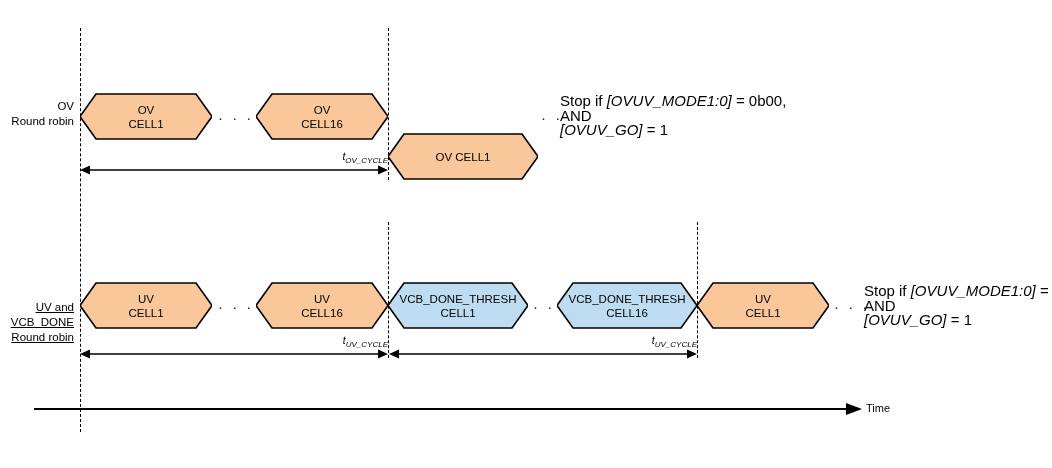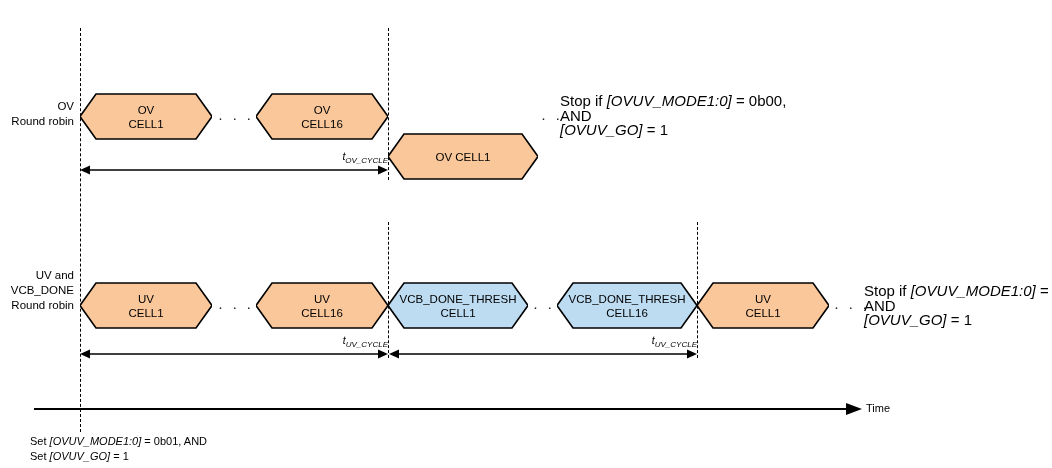--- a/index.html
+++ b/index.html
@@ -20,21 +20,21 @@
     font-size:11px;font-weight:bold;
     white-space:nowrap;
   }
 
   
   .rowcap{
     text-align:right;font-size:11.5px;line-height:15px;
     white-space:nowrap;
   }
   #cap-ov{left:0px;top:99px;width:74px;}
-  #cap-uv{left:0px;top:268px;width:74px;}
+  #cap-uv{left:0px;top:300px;width:74px;text-decoration:underline;}
 
   
   .vdash{
     border-left:1.4px dashed #000;
     width:0;
   }
   #vd1{left:80px;top:28px;height:404px;}
   #vd2{left:388px;top:28px;height:152px;}
   #vd3{left:388px;top:222px;height:136px;}
   #vd4{left:697px;top:222px;height:136px;}
@@ -243,22 +243,14 @@
   </div>
 
   <div class="abs" id="timeaxis">
     <svg width="828" height="14" viewBox="0 0 828 14">
       <line x1="0" y1="7" x2="815" y2="7" stroke="#000" stroke-width="2"></line>
       <polygon points="828,7 812,1 812,13" fill="#000"></polygon>
     </svg>
   </div>
   <div class="abs" id="timelabel">Time</div>
 
-  <div class="abs" id="settext">
-    <div>
-      <span>Set </span><i>[OVUV_MODE1:0]</i><span> = 0b01, AND</span>
-    </div>
-    <div>
-      <span>Set </span><i>[OVUV_GO]</i><span> = 1</span>
-    </div>
-  </div>
 
 </div>
 
 </body></html>

